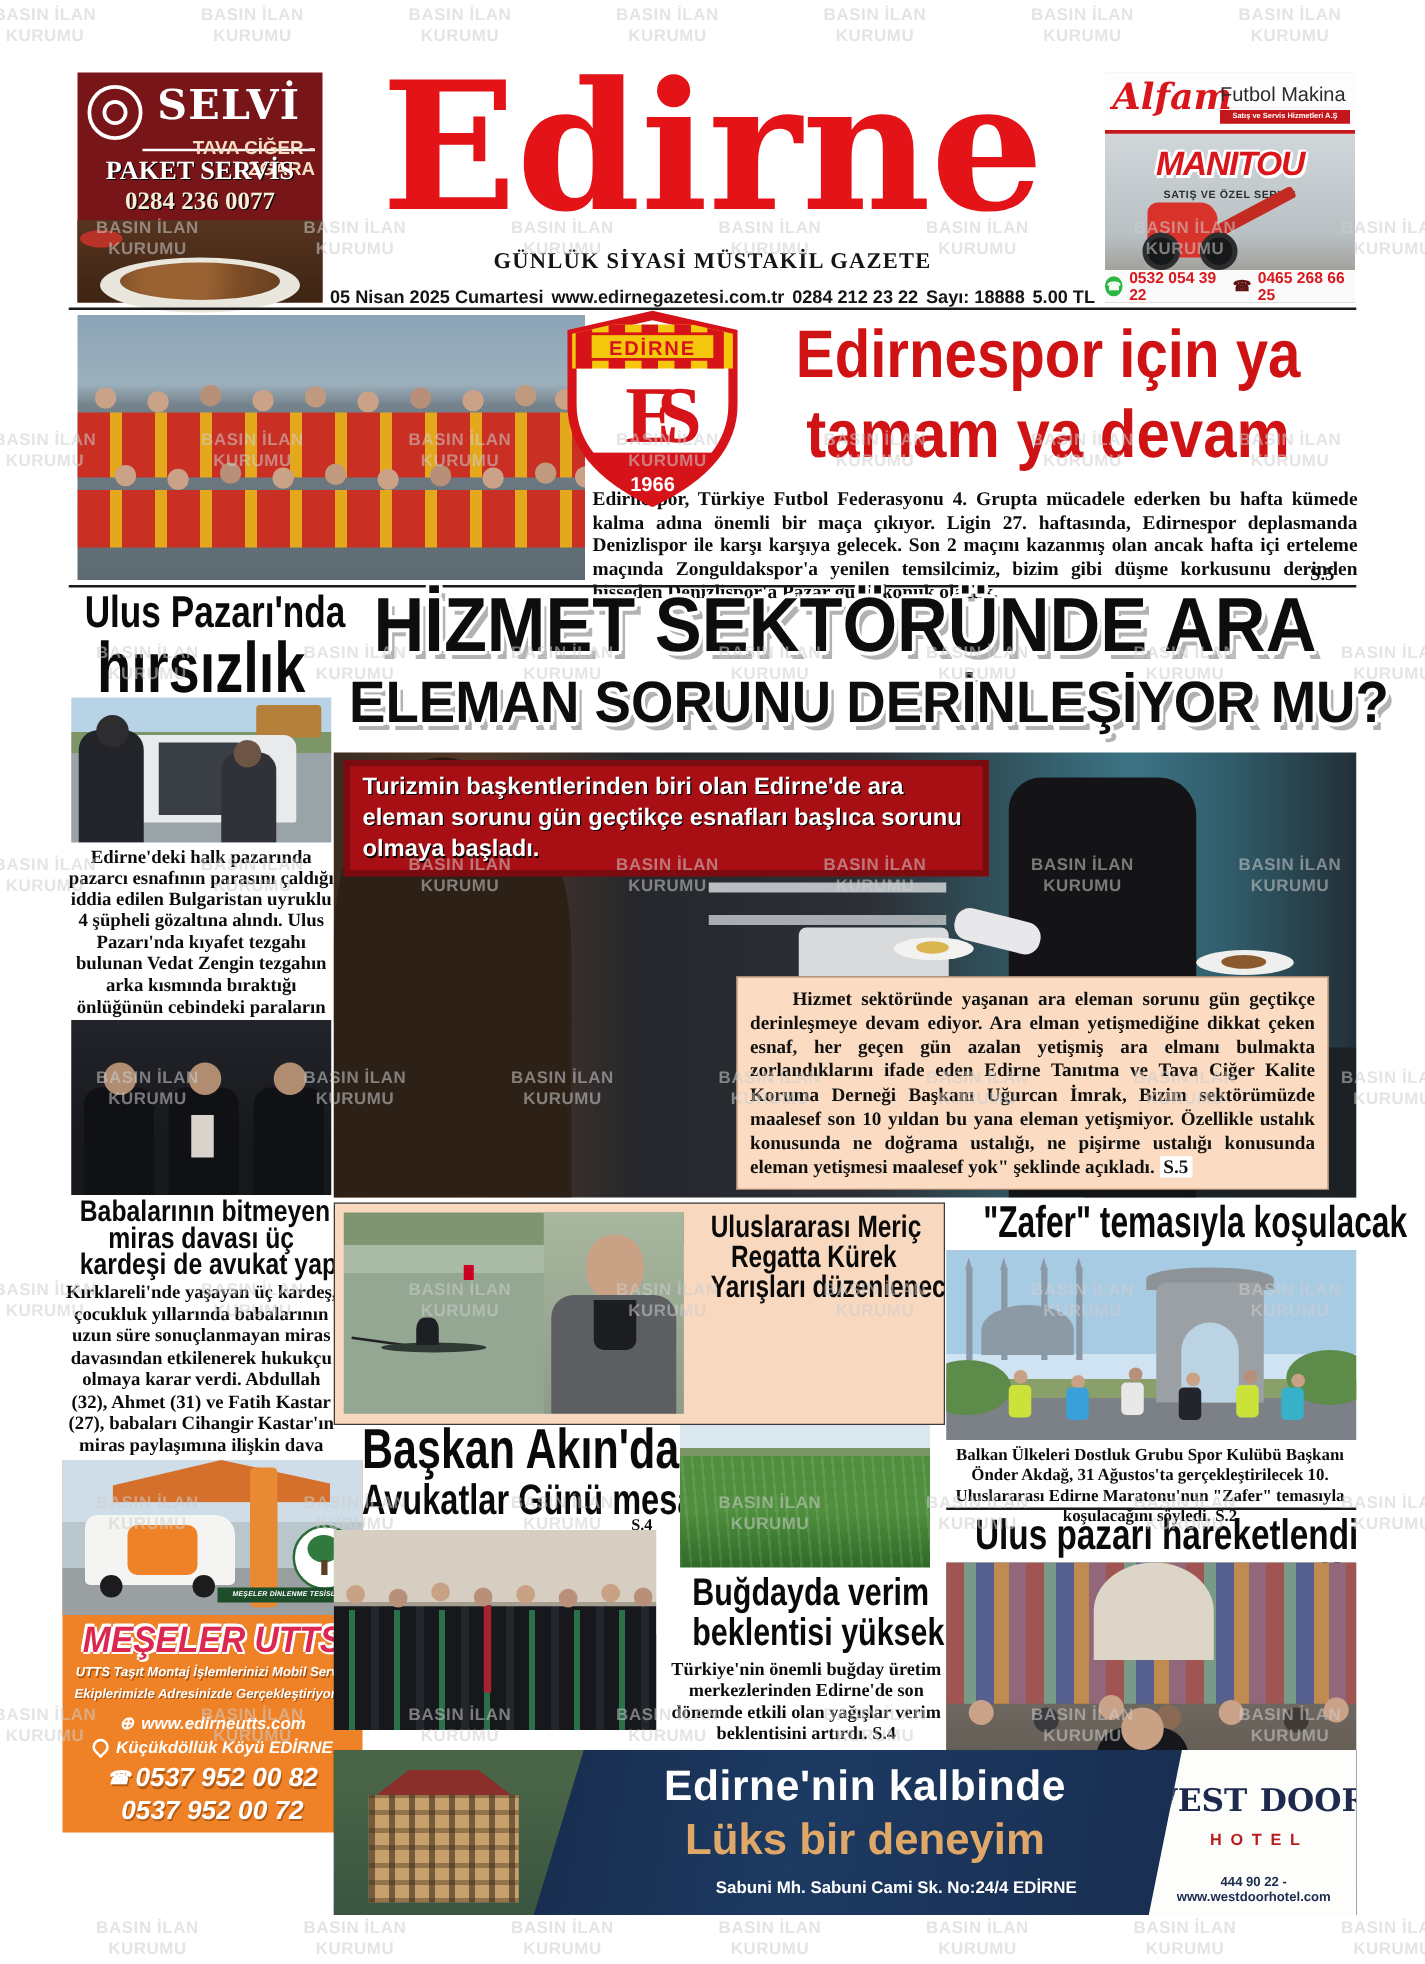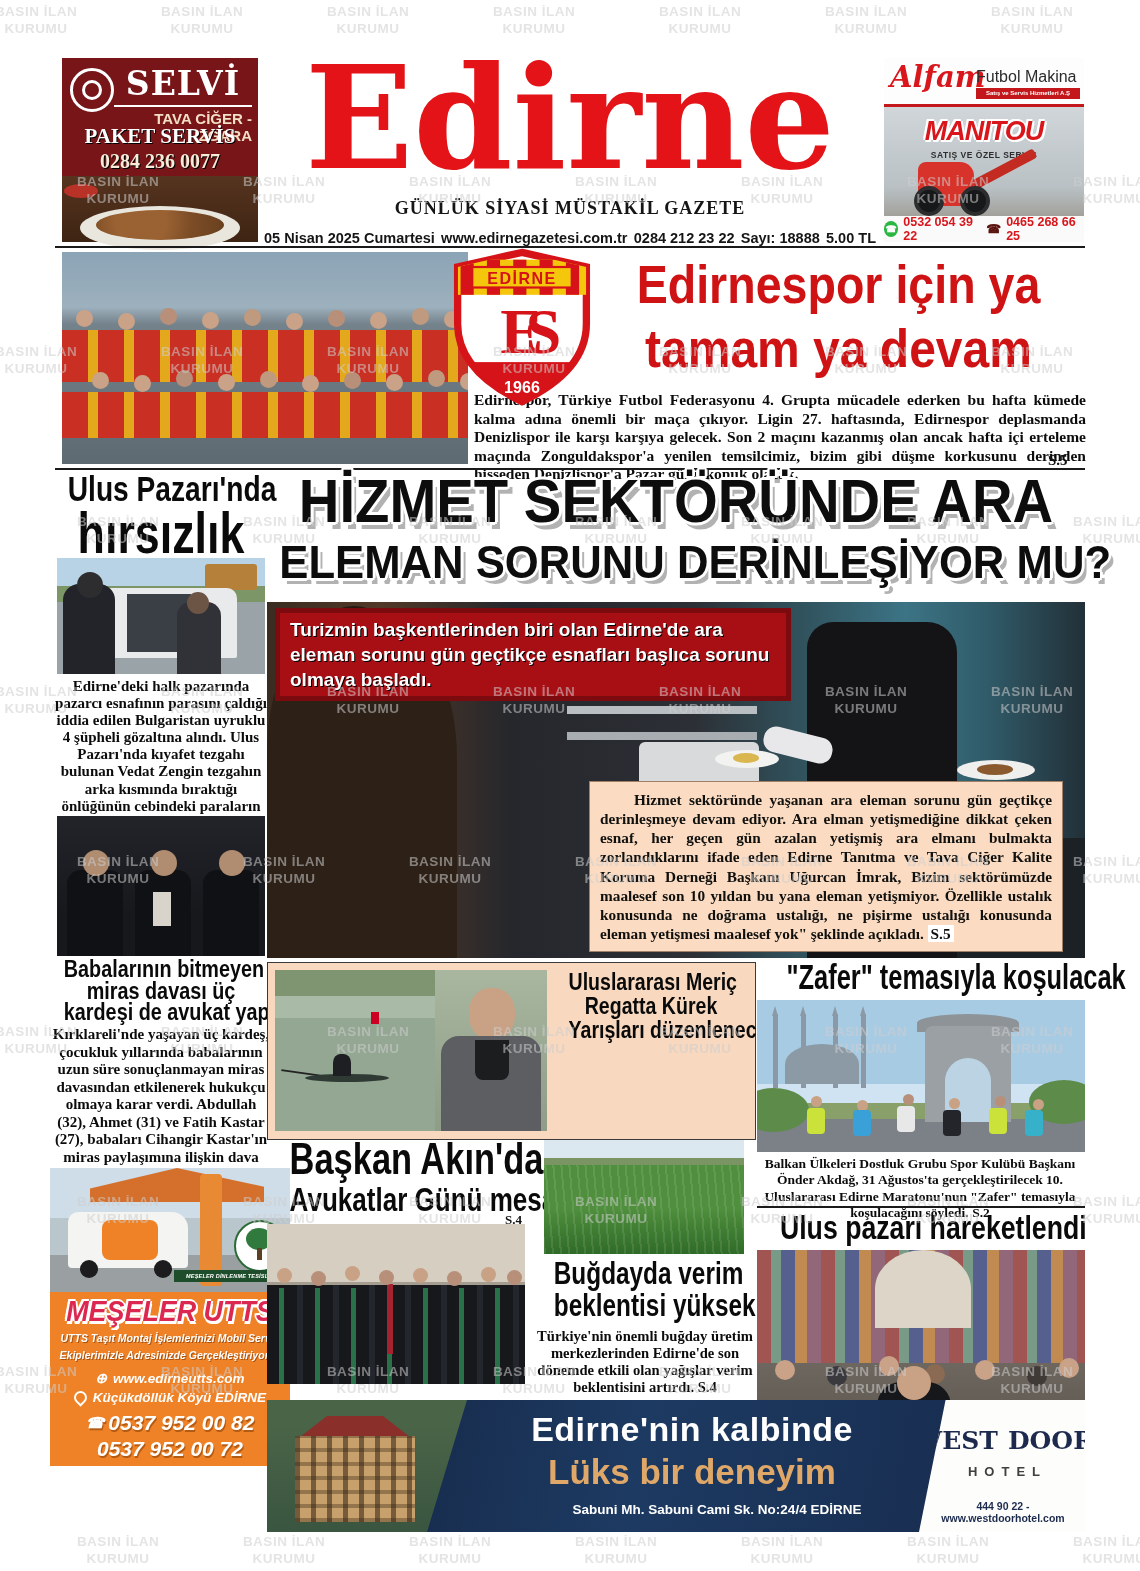--- a/index.html
+++ b/index.html
@@ -14,21 +14,21 @@
   .refbox{background:#fff;padding:0 3px;}
   .outlined{color:#0d0d0d;font-weight:900;
     text-shadow:-3px 0 #fff,3px 0 #fff,0 -3px #fff,0 3px #fff,-2px -2px #fff,2px 2px #fff,
                 -2px 2px #fff,2px -2px #fff,5px 6px 0 rgba(0,0,0,.30);}
   
   #selvi{left:62px;top:58px;width:196px;height:184px;background:#771519;color:#fff;}
   #selvi .logo{position:absolute;left:8px;top:10px;width:38px;height:38px;border:3px solid #fff;border-radius:50%;}
   #selvi .logo i{position:absolute;left:9px;top:9px;width:14px;height:14px;border:3px solid #fff;border-radius:50%;}
   #selvi .nm{position:absolute;left:52px;top:6px;width:138px;text-align:center;
      font-family:"DejaVu Serif",serif;font-weight:700;font-size:33px;letter-spacing:1px;
-     border-bottom:2px solid #fff;padding-bottom:2px;}
+     border-bottom:2px solid #fff;padding-bottom:16px;}
   #selvi .tg{position:absolute;left:52px;top:52px;width:138px;text-align:right;font-size:15px;font-weight:700;color:#f3dfc3;}
   #selvi .sv{position:absolute;left:0;top:66px;width:100%;text-align:center;
      font-family:"Liberation Serif",serif;font-weight:700;font-size:21px;text-shadow:1px 1px 0 #000;}
   #selvi .ph{position:absolute;left:0;top:92px;width:100%;text-align:center;
      font-family:"Liberation Serif",serif;font-weight:700;font-size:20px;color:#f6ecd8;text-shadow:1px 1px 0 #000;}
   #selvi .food{position:absolute;left:0;bottom:0;width:100%;height:66px;
      background:linear-gradient(180deg,#56341f,#3e2413);}
   #selvi .plate{position:absolute;left:18px;bottom:-8px;width:160px;height:44px;background:#e9e6de;border-radius:50%;}
   #selvi .meat{position:absolute;left:34px;bottom:2px;width:128px;height:30px;border-radius:50%;
      background:radial-gradient(circle at 35% 40%,#9a6233 0 30%,#7c4c26 60%,#68401f);}
@@ -228,21 +228,21 @@
   #hotel .t1{position:absolute;left:210px;top:10px;width:430px;text-align:center;color:#fff;
      font-weight:600;font-size:34px;letter-spacing:.5px;}
   #hotel .t2{position:absolute;left:210px;top:52px;width:430px;text-align:center;color:#dfa869;
      font-weight:800;font-size:35px;}
   #hotel .addr{position:absolute;left:250px;top:102px;width:400px;text-align:center;color:#fff;
      font-weight:700;font-size:13.5px;}
   #hotel .wd{position:absolute;left:652px;top:0;width:166px;height:132px;background:#fdfdfb;
      clip-path:polygon(16% 0,100% 0,100% 100%,0 100%);}
   #hotel .wdrow{position:absolute;left:10px;top:26px;width:150px;display:flex;align-items:center;justify-content:center;gap:5px;
      font-family:"DejaVu Serif",serif;font-weight:700;font-size:25px;color:#1d2a4e;}
-  #hotel .wdhotel{position:absolute;left:10px;top:64px;width:150px;text-align:center;color:#404040;
+  #hotel .wdhotel{position:absolute;left:10px;top:64px;width:150px;text-align:center;color:#b91c1c;
      font-size:13px;font-weight:700;letter-spacing:7px;text-indent:7px;}
   #hotel .wdcontact{position:absolute;left:4px;bottom:8px;width:160px;text-align:center;color:#1c2b4e;
      font-weight:800;font-size:10.5px;}
   
   #watermarks{position:absolute;left:0;top:0;width:100%;height:100%;z-index:50;pointer-events:none;}
   .wm{position:absolute;width:120px;text-align:center;font-weight:800;font-size:13.5px;line-height:1.25;
       color:rgba(205,205,205,.55);letter-spacing:.5px;}
 </style>
 </head>
 <body>

